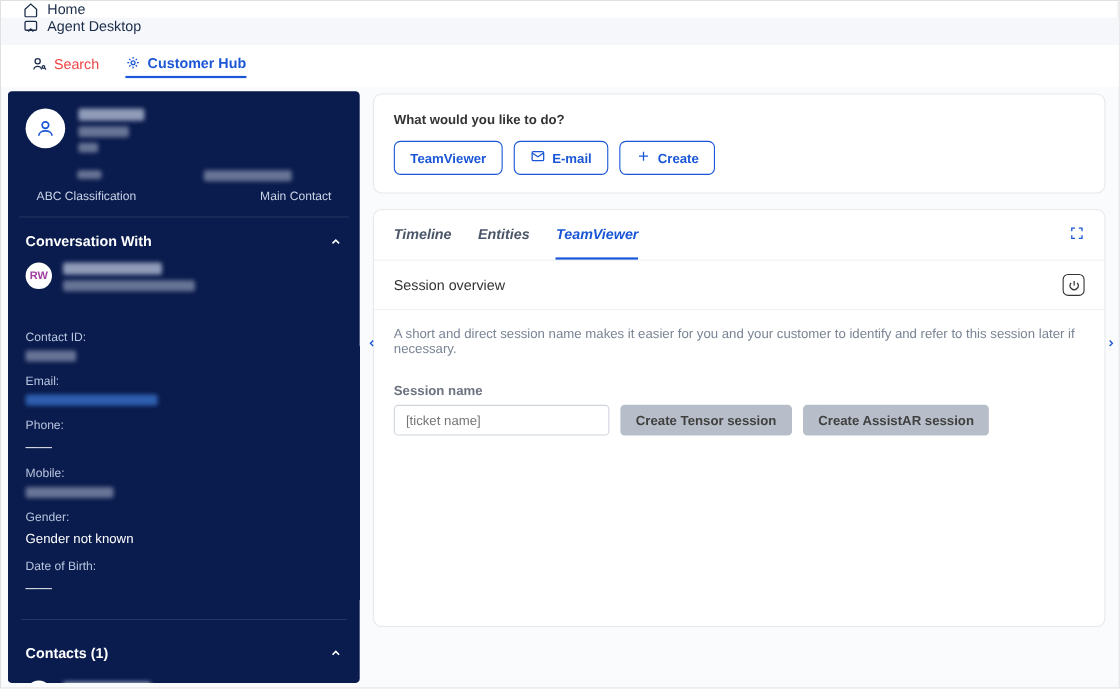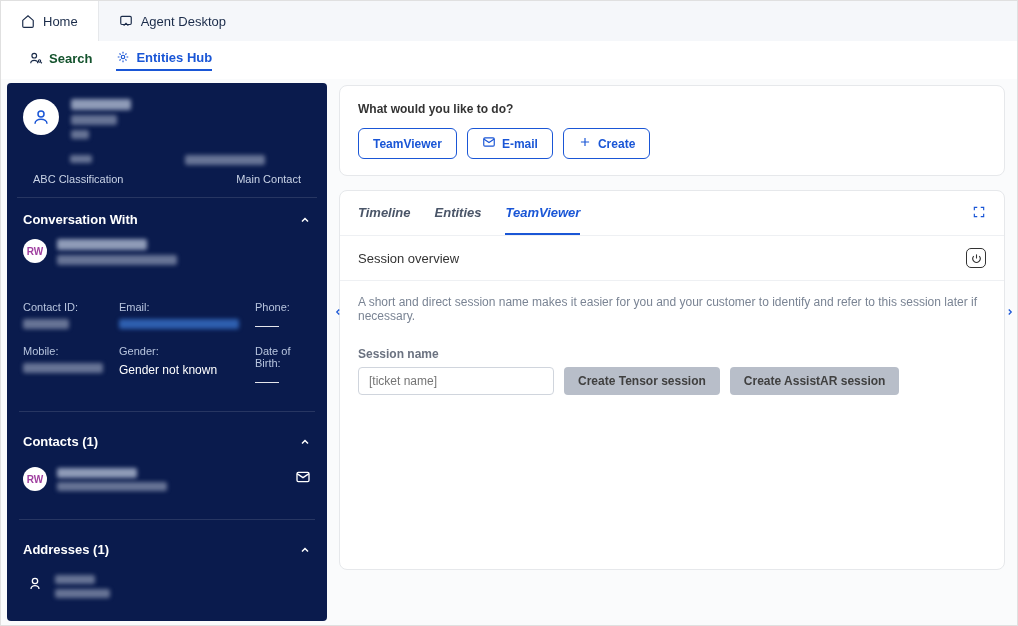--- a/index.html
+++ b/index.html
@@ -1,27 +1,27 @@
 <!DOCTYPE html>
 <html><head>
 <meta charset="utf-8">
 <style>
   * { box-sizing: border-box; margin: 0; padding: 0; font-family: -apple-system, BlinkMacSystemFont, "Segoe UI", Arial, sans-serif; }
   body { background: #f0f2f5; width: 1018px; height: 626px; overflow: hidden; }
   .frame { width: 1018px; height: 626px; background: #fafbfc; border: 1px solid #e0e0e0; position: relative; }
 
   
-  .top-tabs { display: flex; height: 40px; background: #f5f7fa; }
+  .top-tabs { display: flex; height: 40px; background: #f5f7fa; flex-direction: column; }
   .top-tab { display: flex; align-items: center; gap: 8px; padding: 0 20px; font-size: 13px; color: #1a2b49; cursor: pointer; }
   .top-tab.active { background: #fff; border-right: 1px solid #e6e8eb; }
   .icon { display: inline-flex; width: 14px; height: 14px; }
 
   
   .sub-nav { display: flex; gap: 24px; padding: 0 28px; height: 38px; align-items: center; background: #fff; }
-  .sub-nav-item { display: flex; align-items: center; gap: 6px; font-size: 13px; color: #14532d; cursor: pointer; padding-bottom: 4px; font-weight: bold; }
+  .sub-nav-item { display: flex; align-items: center; gap: 6px; font-size: 13px; color: #ef4444; cursor: pointer; padding-bottom: 4px; }
   .sub-nav-item.active { color: #1a56d6; border-bottom: 2px solid #1a56d6; font-weight: 600; }
 
   
   .main { display: flex; height: calc(626px - 78px); }
   .left-panel { width: 320px; background: #0a1b4d; color: #fff; overflow-y: auto; margin: 4px 6px 6px 6px; border-radius: 4px; }
   .right-panel { flex: 1; padding: 6px 12px 6px 6px; overflow-y: auto; position: relative; }
 
   
   .cust-header { display: flex; gap: 12px; padding: 16px; }
   .avatar-large { width: 36px; height: 36px; border-radius: 50%; background: #fff; display: flex; align-items: center; justify-content: center; }
@@ -32,21 +32,21 @@
 
   .classif-row { display: flex; justify-content: space-between; font-size: 11px; color: #c9d3e6; padding: 4px 16px 12px; border-bottom: 1px solid rgba(255,255,255,0.12); margin: 0 10px; }
 
   .section { padding: 14px 16px; }
   .section-title-row { display: flex; justify-content: space-between; align-items: center; font-size: 13px; font-weight: 600; margin-bottom: 12px; cursor: pointer; }
   .section-title-row .chev { width: 12px; height: 12px; }
 
   .contact-block { display: flex; gap: 10px; margin-bottom: 14px; }
   .rw-badge { width: 24px; height: 24px; border-radius: 50%; background: #fff; color: #a040a0; font-size: 10px; font-weight: 700; display: flex; align-items: center; justify-content: center; flex-shrink: 0; }
 
-  .field-grid { display: grid; grid-template-columns: 1fr 1fr 1fr; gap: 12px 16px; font-size: 11px; margin-top: 36px; }
+  .field-grid { display: grid; grid-template-columns: 1fr; gap: 12px 16px; font-size: 11px; margin-top: 36px; }
   .field-label { color: #b8c5de; margin-bottom: 6px; }
   .field-value { color: #fff; font-size: 12px; }
   .divider { border-top: 1px solid rgba(255,255,255,0.12); margin: 8px 12px; }
 
   .contact-row { display: flex; align-items: center; gap: 10px; padding: 6px 0; }
   .mail-icon { margin-left: auto; }
   .address-row { display: flex; align-items: flex-start; gap: 12px; padding: 6px 4px; font-size: 12px; }
 
   
   .card { background: #fff; border: 1px solid #e6e8eb; border-radius: 8px; margin-bottom: 14px; }
@@ -114,21 +114,21 @@
       </span>
       <span>Search</span>
     </div>
     <div class="sub-nav-item active">
       <span class="icon">
         <svg viewBox="0 0 24 24" fill="none" stroke="#1a56d6" stroke-width="2">
             <circle cx="12" cy="12" r="3"></circle>
             <path d="M12 3v3M12 18v3M3 12h3M18 12h3M6 6l2 2M16 16l2 2M18 6l-2 2M8 16l-2 2"></path>
           </svg>
       </span>
-      <span>Entities Hub</span>
+      <span>Customer Hub</span>
     </div>
   </div>
 
   <div class="main">
 
     <div class="left-panel">
       <div class="cust-header">
         <div class="avatar-large">
           <svg viewBox="0 0 24 24" fill="none" stroke-width="2">
               <circle cx="12" cy="8" r="4"></circle>

